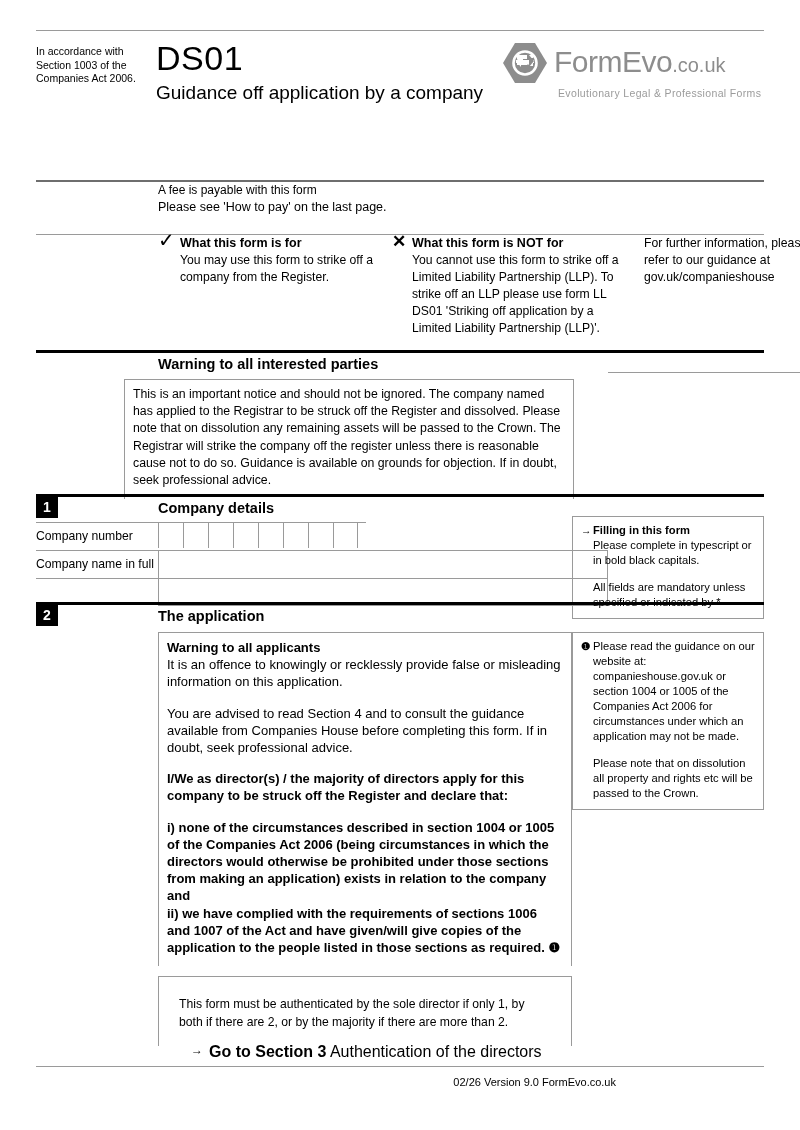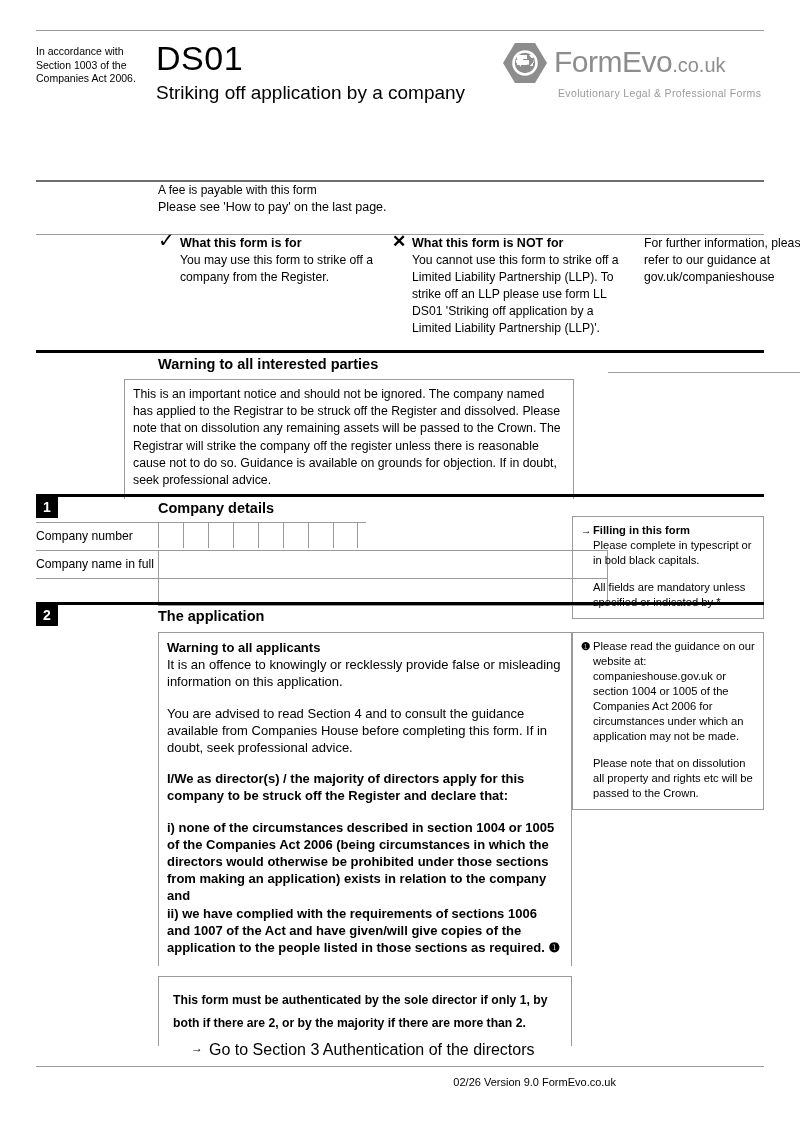--- a/index.html
+++ b/index.html
@@ -264,24 +264,24 @@
     left: 122px; top: 374px;
     width: 414px;
     border-top: 1px solid #9a9a9a;
     border-left: 1px solid #9a9a9a;
     border-right: 1px solid #9a9a9a;
     border-bottom: 0;
     box-sizing: border-box;
     padding: 6px 10px 30px 8px;
     height: 70px;
   }
-  .s2-foot p { margin: 6px; font-size: 12.2px; line-height: 23px; font-weight: bold; }
+  .s2-foot p { margin: 12px; font-size: 12.2px; line-height: 18px; }
   .goto { margin-top: 6px; padding-left: 42px; position: relative; }
   .goto .arrow { position: absolute; left: 24px; top: 0; font-size: 12px; }
-  .goto b { font-weight: normal; }
+  .goto b { font-weight: bold; }
 
   
   .footer-rule {
     position: absolute;
     left: 36px; top: 1066px;
     width: 728px;
     border-top: 1px solid #9a9a9a;
   }
   .footer-text {
     position: absolute;
@@ -296,21 +296,21 @@
 <body>
 
 <div class="page">
 
   <div class="header">
     <div class="rule-thin"></div>
     <div class="header-inner">
       <div class="accordance">In accordance with Section 1003 of the Companies Act 2006.</div>
       <div class="title-block">
         <div class="form-code">DS01</div>
-        <div class="form-title">Striking off application by a company</div>
+        <div class="form-title">Guidance off application by a company</div>
       </div>
       <div class="logo-block">
         <div class="logo-row">
           <svg class="logo-mark" viewBox="0 0 46 44">
             <polygon points="13,2 33,2 45,22 33,42 13,42 1,22" fill="#8d8d8d"></polygon>
             <path d="M15,14 h10 v4 h-4 v2 h4 v4 h-10 v-4 h4 v-2 h-4 z" fill="#ffffff"></path>
             <path d="M27,14 h4 v3 h-4 z M27,22 h4 v3 h-4 z" fill="#ffffff"></path>
             <rect x="14" y="19" width="18" height="3" fill="#ffffff"></rect>
             <circle cx="23" cy="22" r="11.5" fill="none" stroke="#ffffff" stroke-width="2.6"></circle>
             <rect x="16" y="20.4" width="14" height="3.2" fill="#ffffff"></rect>

